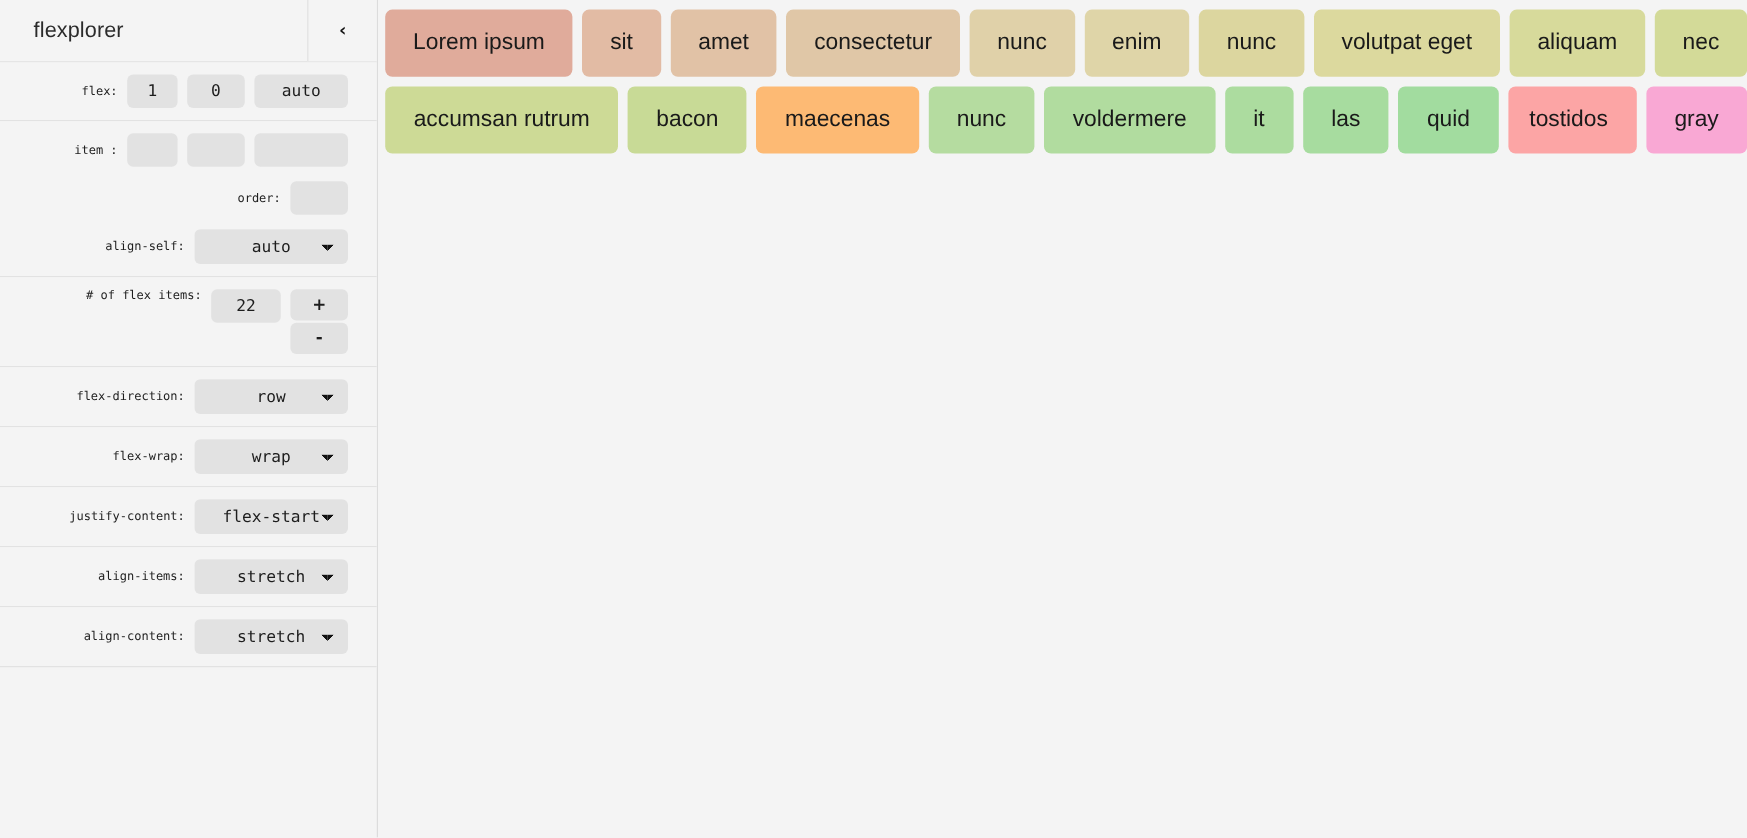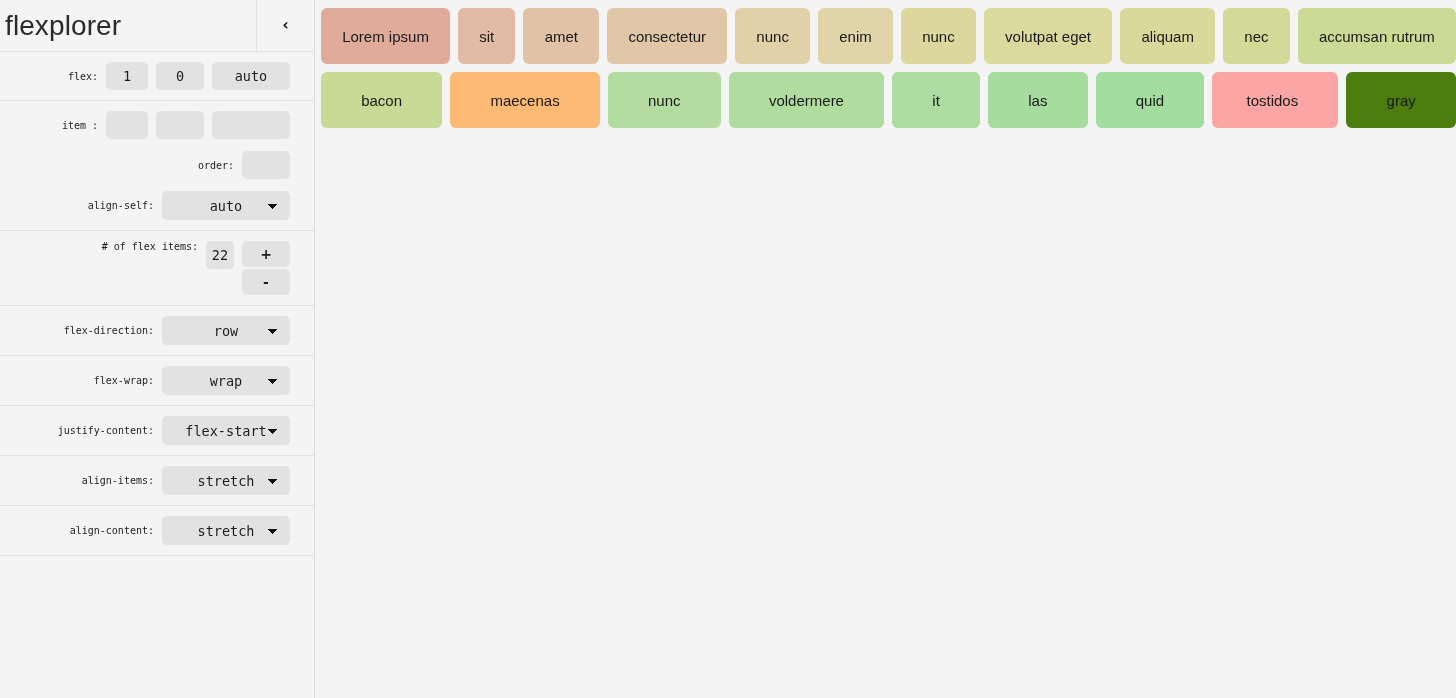--- a/index.html
+++ b/index.html
@@ -36,22 +36,22 @@
     height: 52px;
     min-height: 52px;
     display: flex;
     align-items: stretch;
     border-bottom: 1px solid #e2e2e2;
   }
   .sb-title {
     flex: 1 1 auto;
     display: flex;
     align-items: center;
-    padding-left: 5px;
-    font-size: 28px;
+    padding-left: 28px;
+    font-size: 18px;
     color: #2b2b2b;
     font-family: "Liberation Sans", "DejaVu Sans", sans-serif;
     letter-spacing: 0.1px;
   }
   .sb-collapse {
     width: 58px;
     min-width: 58px;
     border-left: 1px solid #e2e2e2;
     display: flex;
     align-items: center;
@@ -100,21 +100,21 @@
     font-size: 13.5px;
     color: #1d1d1d;
     text-align: center;
     outline: none;
     padding: 0 4px;
   }
   .w-sm  { width: 42px; }
   .w-md  { width: 48px; }
   .w-lg  { width: 78px; }
   .w-order { width: 48px; }
-  .w-count { width: 28px; }
+  .w-count { width: 58px; }
 
   .sel {
     background: #e2e2e2;
     border: none;
     border-radius: 5px;
     height: 29px;
     width: 128px;
     font-family: "DejaVu Sans Mono", "Liberation Mono", monospace;
     font-size: 13.5px;
     color: #1d1d1d;
@@ -180,21 +180,21 @@
 
   .flex-item {
     flex: 1 0 auto;
     min-height: 56px;
     border-radius: 6px;
     display: flex;
     align-items: center;
     justify-content: center;
     padding: 0 18px;
     font-family: "Liberation Sans", "DejaVu Sans", sans-serif;
-    font-size: 15px;
+    font-size: 19px;
     color: #1a1a1a;
     white-space: nowrap;
     cursor: pointer;
   }
 </style>
 </head>
 <body>
 
 <div id="app">
 
@@ -295,17 +295,17 @@
         <div class="flex-item" style="background: rgb(211, 218, 152);">nec</div>
         <div class="flex-item" style="background: rgb(205, 218, 150);">accumsan rutrum</div>
         <div class="flex-item" style="background: rgb(200, 218, 150);">bacon</div>
         <div class="flex-item" style="background: #fdba74;">maecenas</div>
         <div class="flex-item" style="background: rgb(181, 220, 160);">nunc</div>
         <div class="flex-item" style="background: rgb(177, 220, 159);">voldermere</div>
         <div class="flex-item" style="background: rgb(172, 220, 159);">it</div>
         <div class="flex-item" style="background: rgb(167, 220, 159);">las</div>
         <div class="flex-item" style="background: rgb(162, 220, 159);">quid</div>
         <div class="flex-item" style="background: #fca5a5; padding-left: 12px;">tostidos</div>
-        <div class="flex-item" style="background: #4d7c0f;">gray</div>
+        <div class="flex-item" style="background: #f9a8d4;">gray</div>
       </div>
   </main>
 
 </div>
 
 </body></html>

